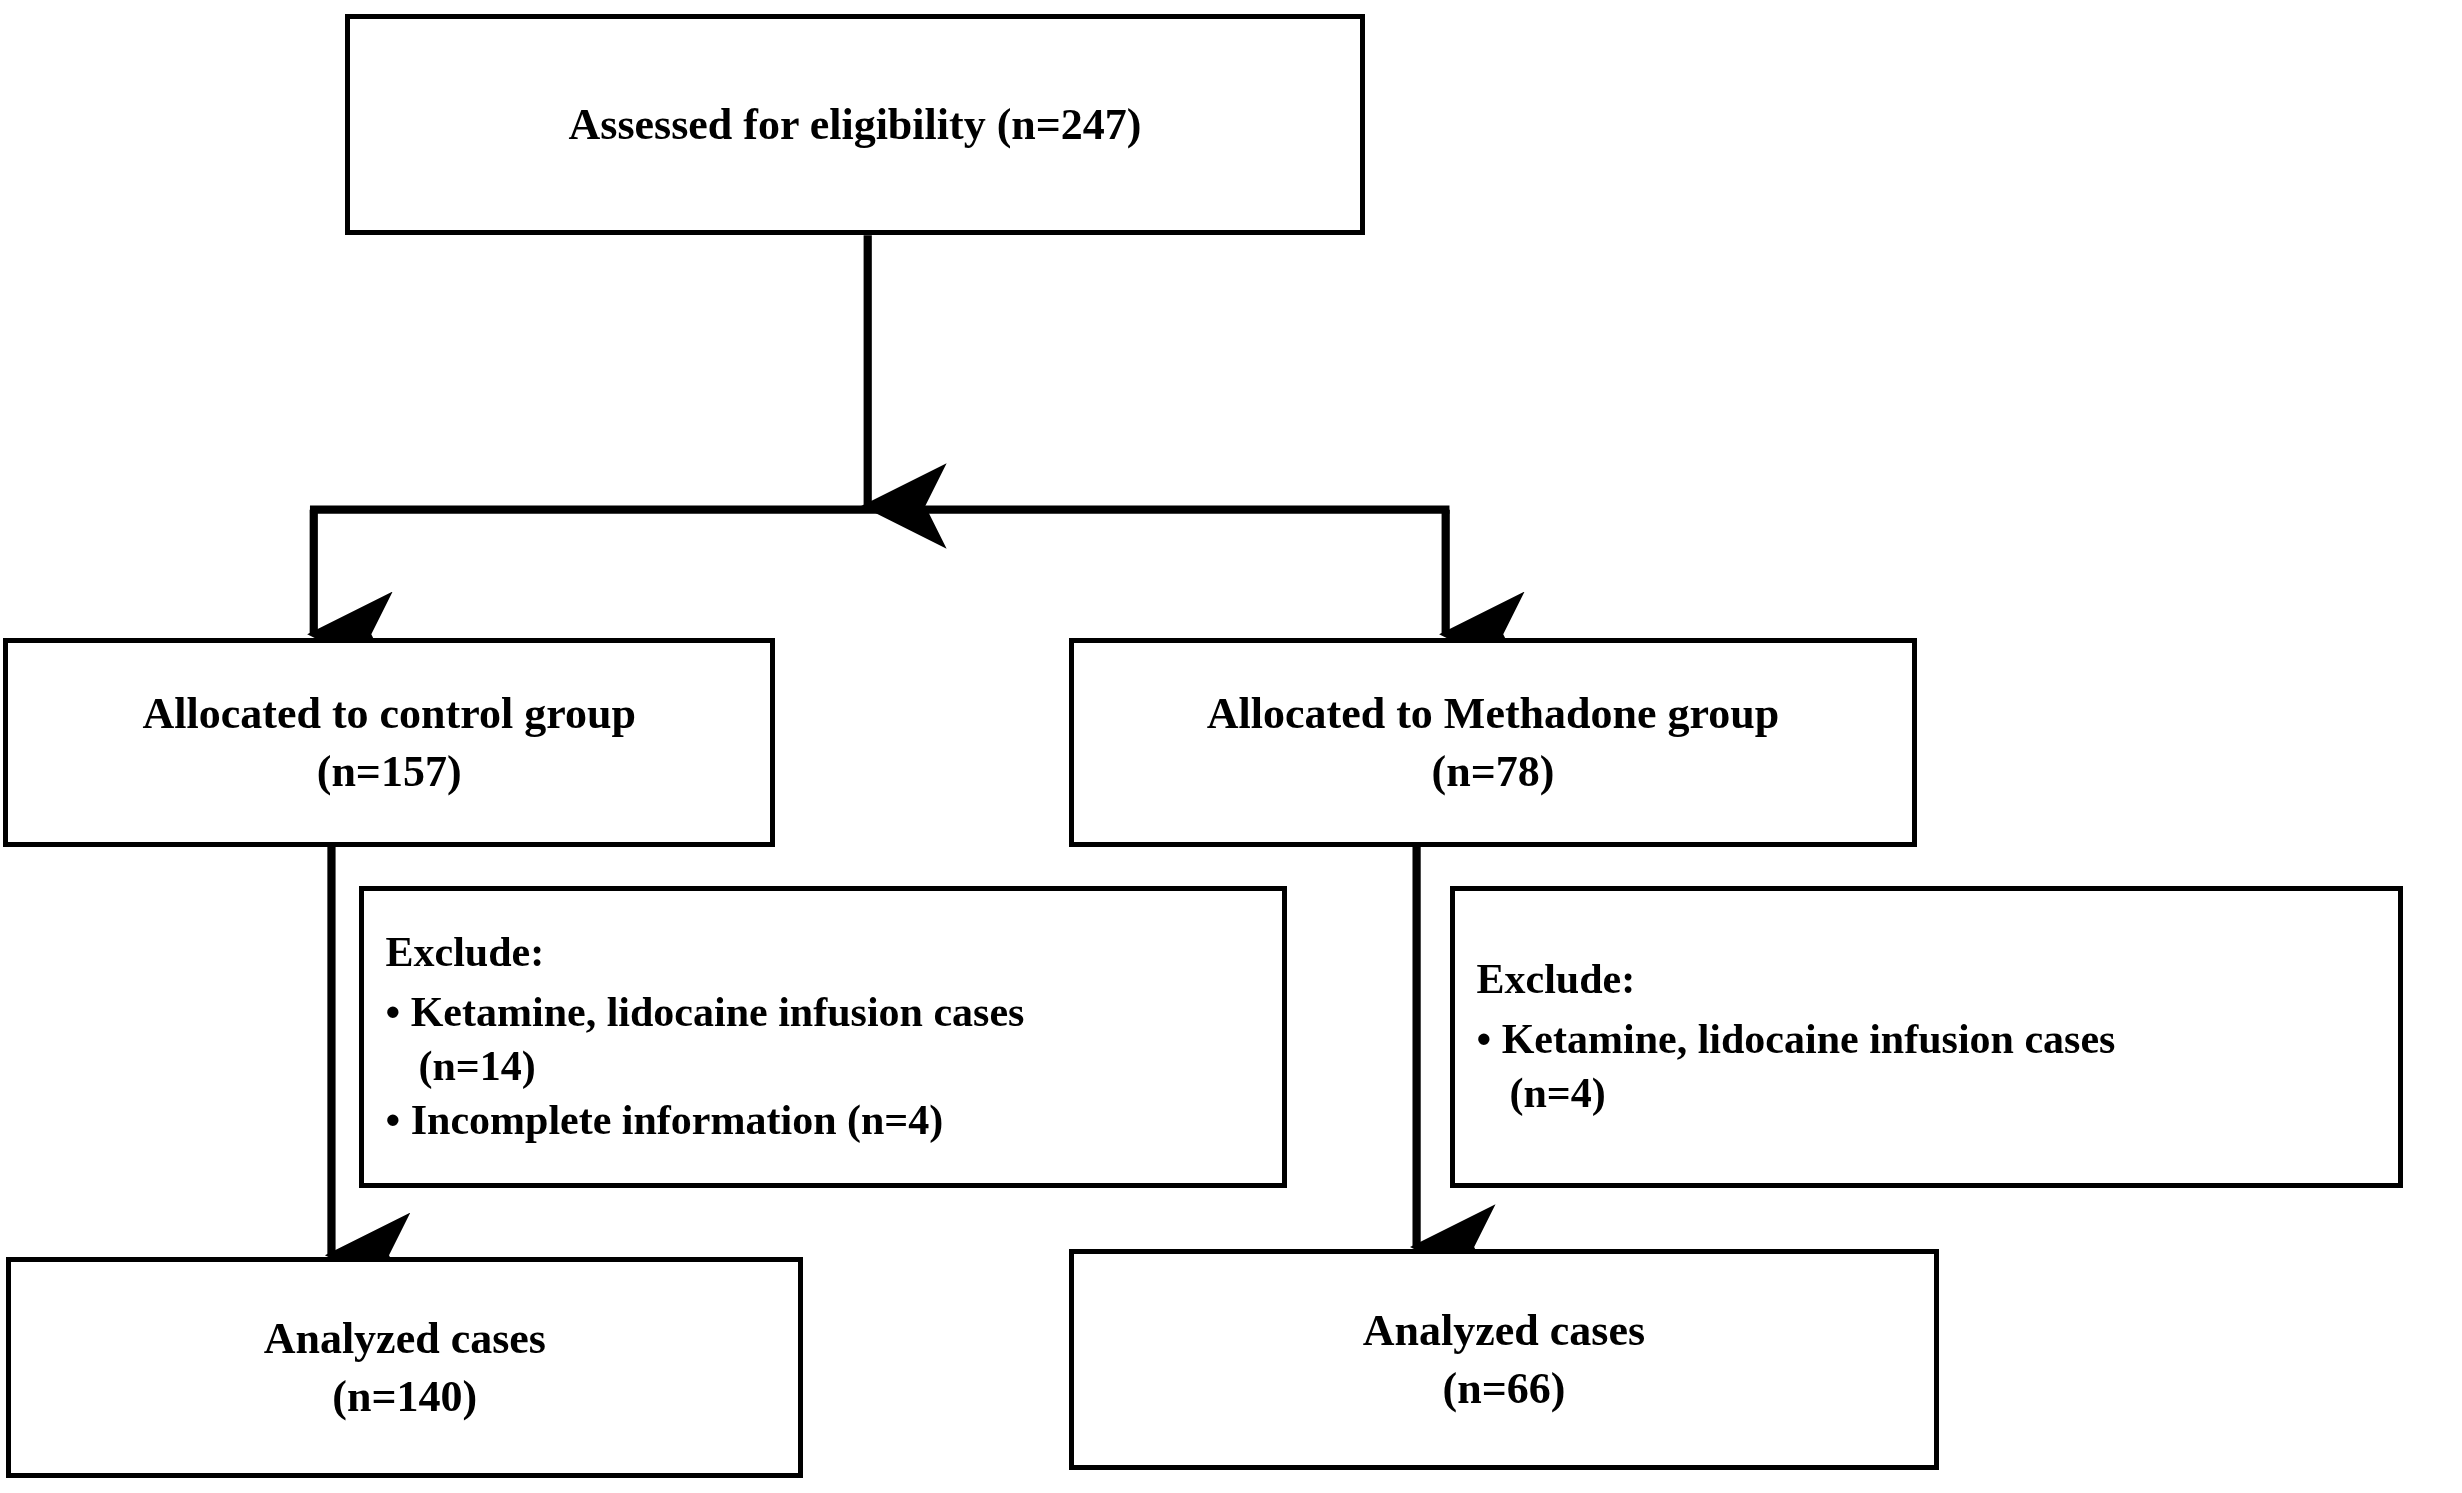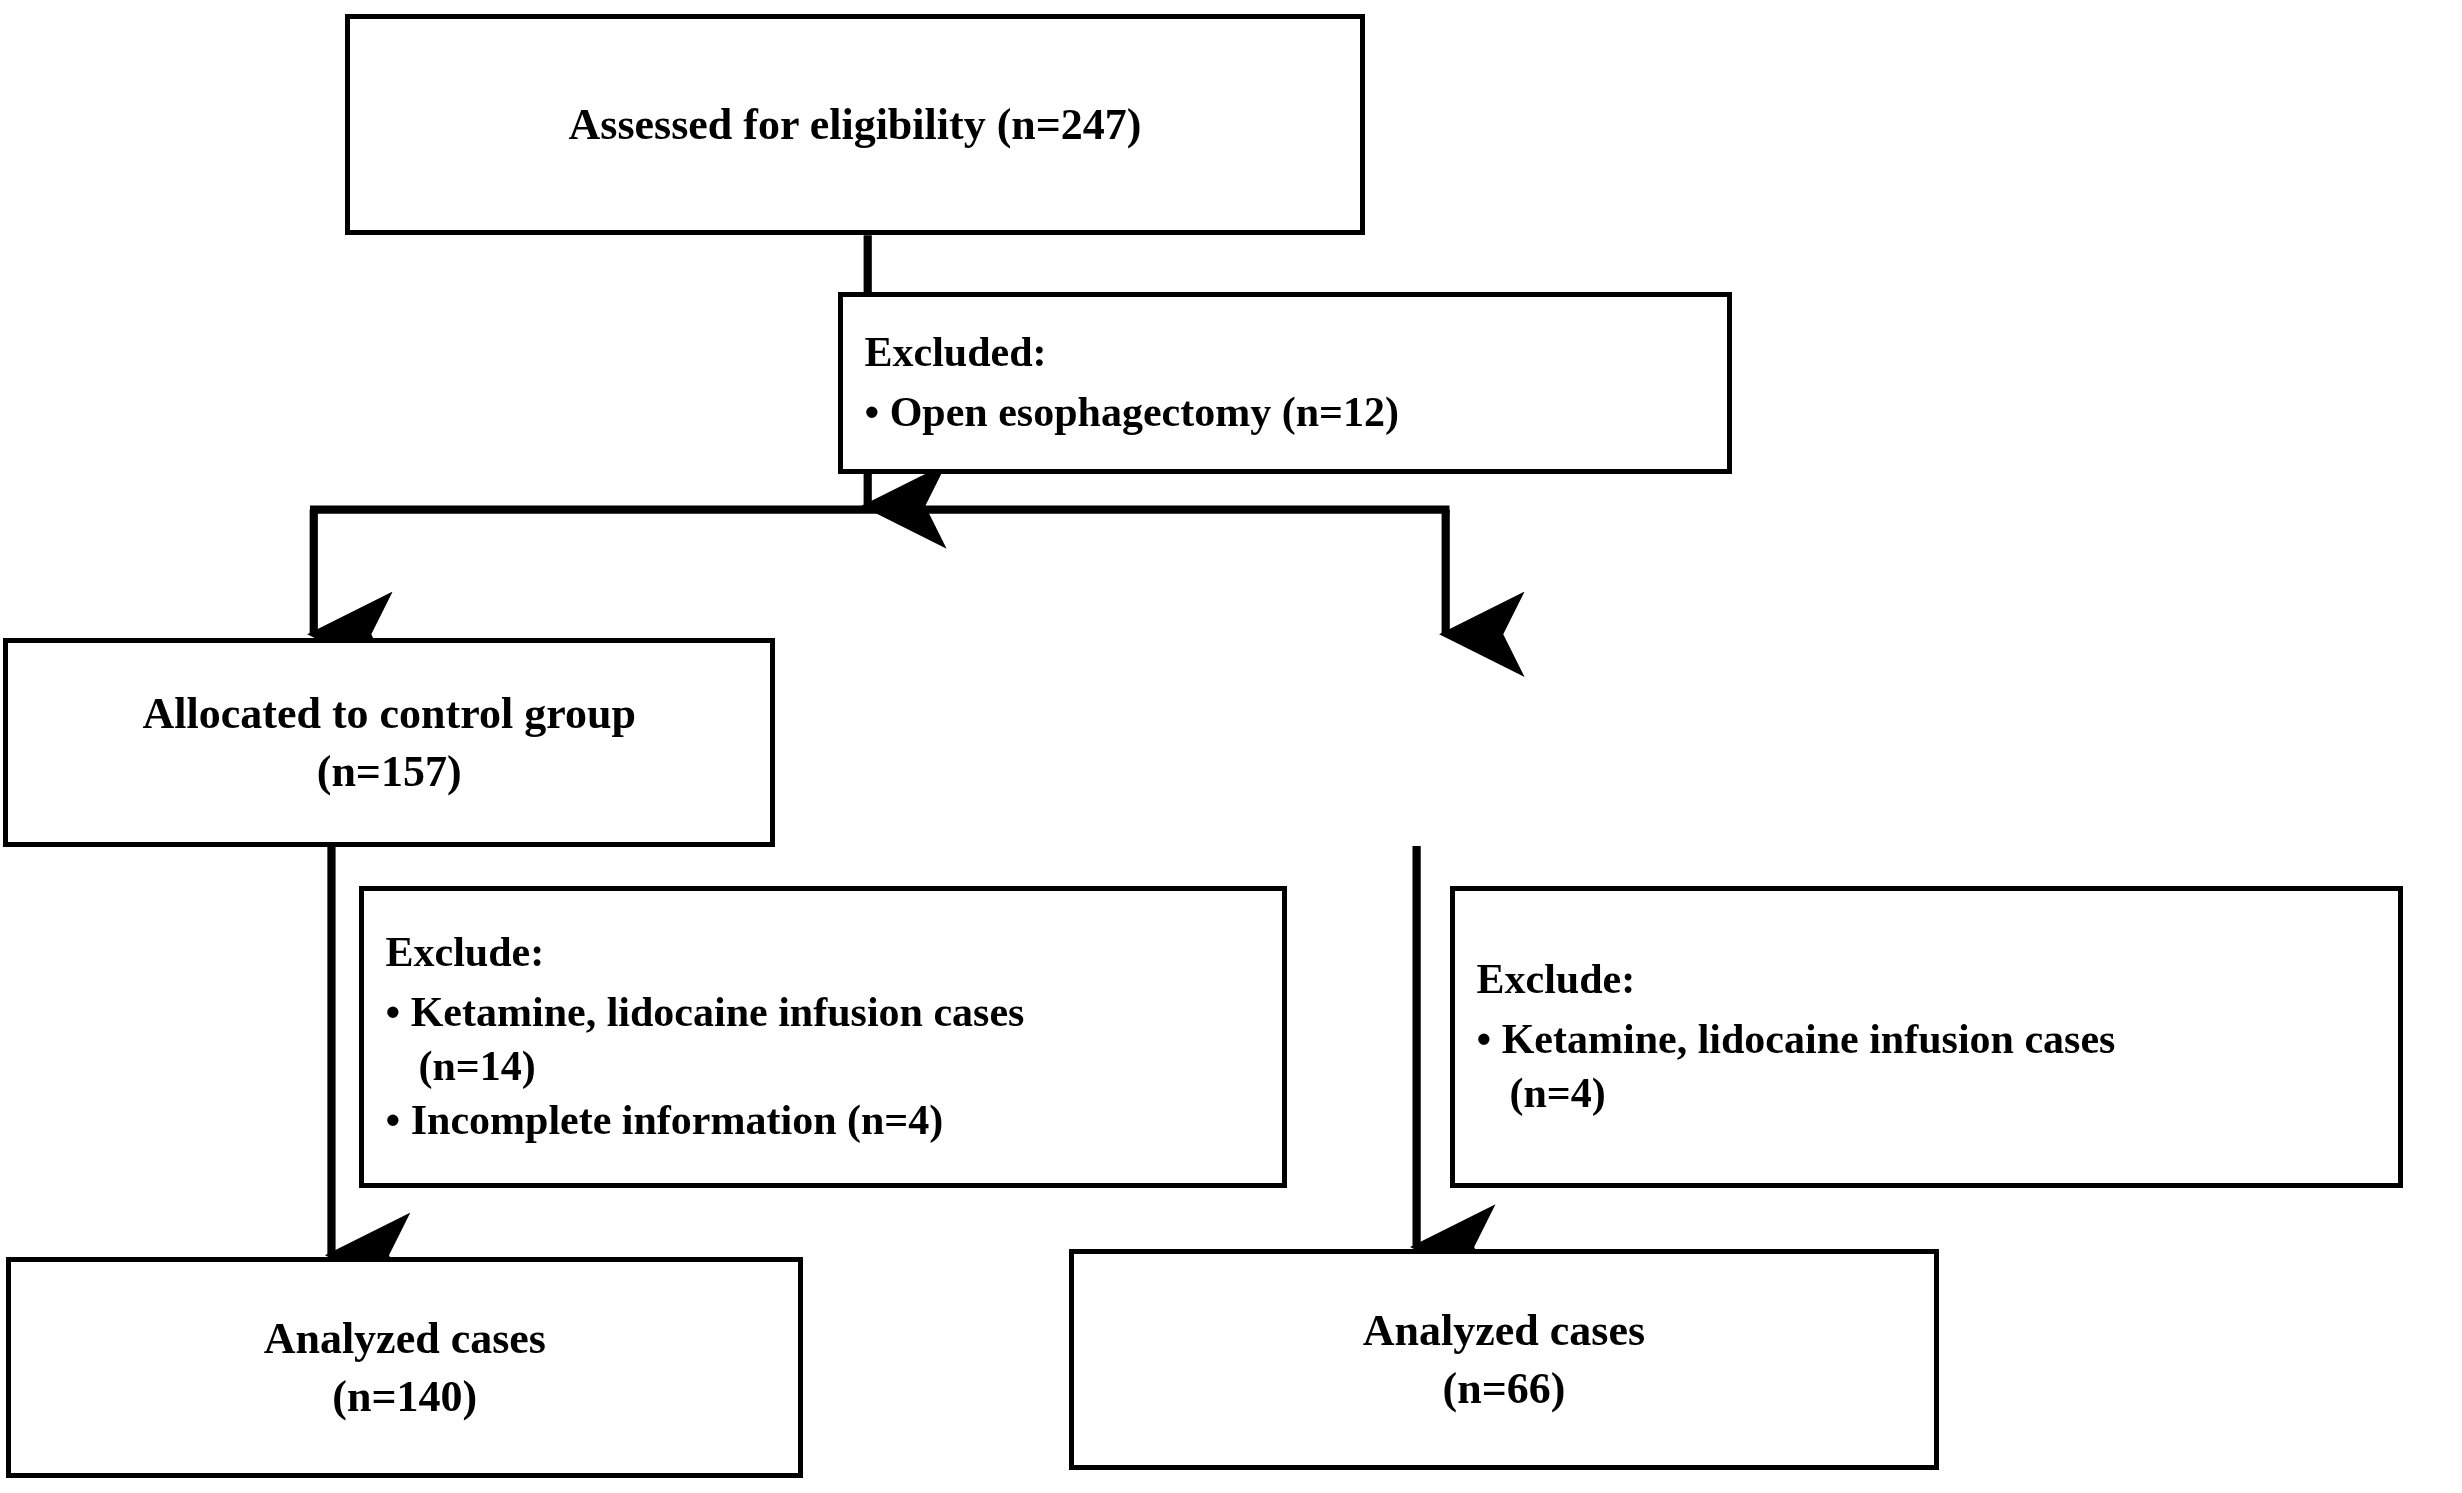--- a/index.html
+++ b/index.html
@@ -79,30 +79,30 @@
 
     <line x1="524" y1="1338" x2="524" y2="1985" stroke="#000000" stroke-width="13" marker-end="url(#arrow)"></line>
 
     <line x1="2240" y1="1338" x2="2240" y2="1972" stroke="#000000" stroke-width="13" marker-end="url(#arrow)"></line>
   </svg>
 
   <div class="box center node" style="left:345px; top:14px; width:1020px; height:221px;">
     <div class="line">Assessed for eligibility (n=247)</div>
   </div>
 
-  <div class="box leftal listbox" style="left:838px; top:292px; width:894px; height:182px;">
-    <div class="line hdr">Excluded:</div>
-    <div class="line bul">• Open esophagectomy (n=12)</div>
-  </div>
 
   <div class="box center node" style="left:3.2px; top:638px; width:772px; height:209px;text-align:right;">
     <div class="line">Allocated to control group</div>
     <div class="line">(n=157)</div>
   </div>
 
+  <div class="box center node" style="left:1069px; top:638px; width:848px; height:209px;">
+    <div class="line">Allocated to Methadone group</div>
+    <div class="line">(n=78)</div>
+  </div>
 
   <div class="box leftal listbox" style="left:359px; top:886px; width:928px; height:302px;">
     <div class="line hdr">Exclude:</div>
     <div class="line bul">• Ketamine, lidocaine infusion cases</div>
     <div class="line cont">(n=14)</div>
     <div class="line bul">• Incomplete information (n=4)</div>
   </div>
 
   <div class="box leftal listbox" style="left:1450px; top:886px; width:953px; height:302px;">
     <div class="line hdr">Exclude:</div>

